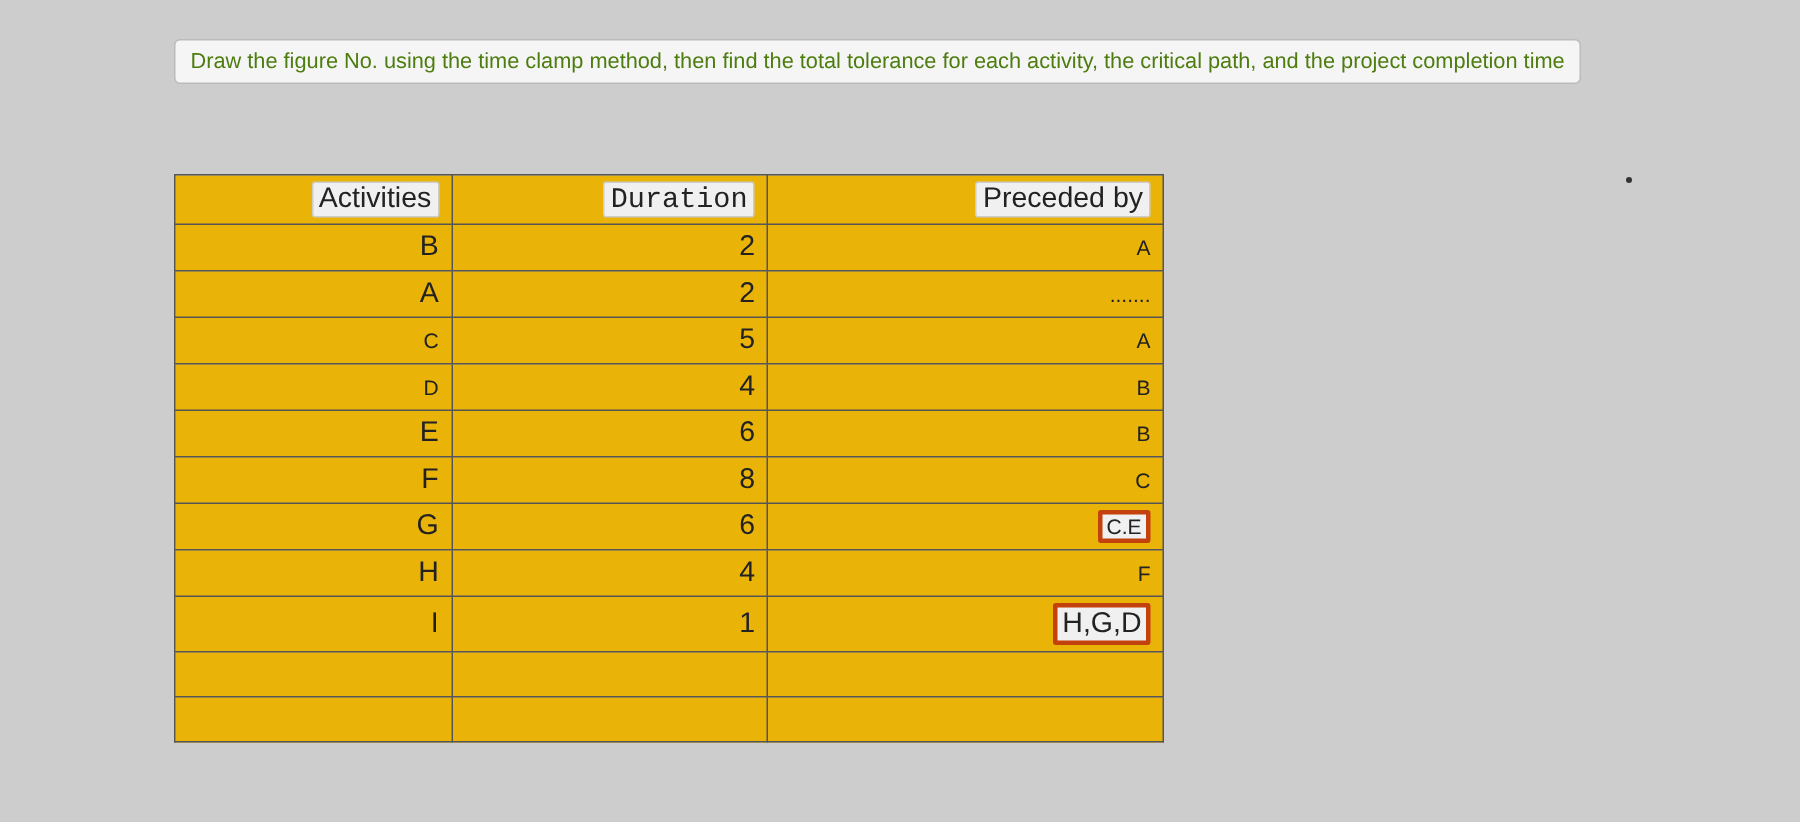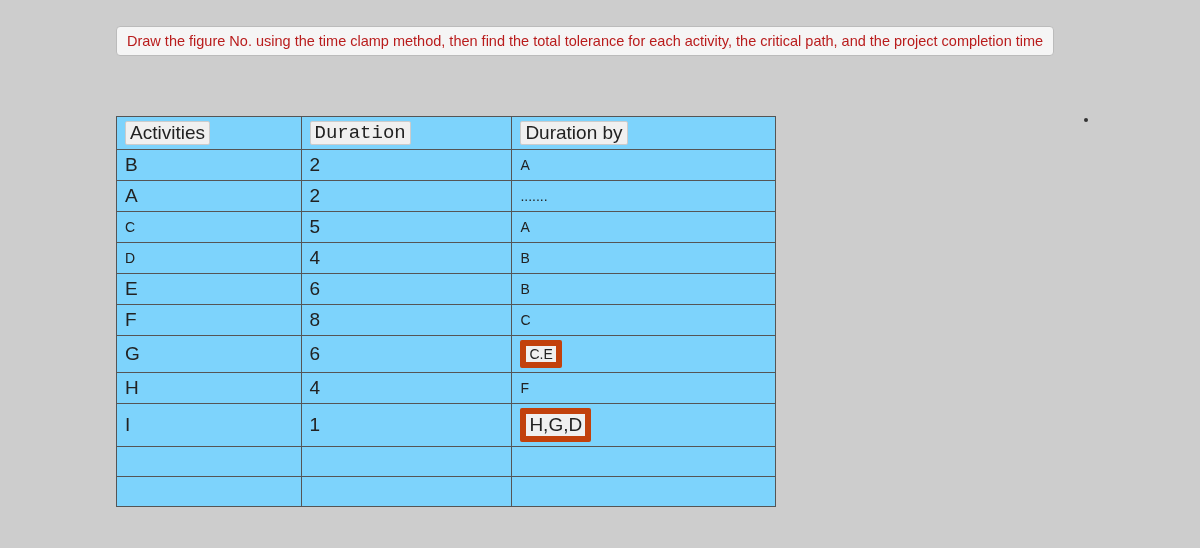--- a/index.html
+++ b/index.html
@@ -17,40 +17,40 @@
     }
     .prompt-box {
       position: absolute;
       top: 26px;
       left: 116px;
       background: #f5f5f5;
       border: 1px solid #bbb;
       border-radius: 4px;
       padding: 6px 10px;
       font-size: 14.5px;
-      color: #b91c1c;
+      color: #4d7c0f;
     }
     .table-container {
       position: absolute;
       top: 116px;
       left: 116px;
       width: 660px;
     }
     table {
       border-collapse: collapse;
       width: 100%;
       background: transparent;
     }
     th, td {
       border: 1.5px solid #555;
-      text-align: left;
+      text-align: right;
       padding: 4px 8px;
       height: 30px;
       vertical-align: middle;
-      background: #7dd3fc;
+      background: #eab308;
     }
     thead th {
       font-size: 19px;
       font-weight: normal;
       color: #222;
     }
     thead th .hdr-label {
       display: inline-block;
       background: #f0f0f0;
       padding: 0 4px;
@@ -63,21 +63,21 @@
     td {
       font-size: 17px;
       color: #222;
     }
     td.lg { font-size: 19px; }
     td.sm { font-size: 14px; }
     .hl {
       display: inline-block;
       background: #f0f0f0;
       padding: 0 3px;
-      border: 6px solid #c2410c;
+      border: 3px solid #c2410c;
       border-radius: 2px;
     }
     .dot {
       position: absolute;
       top: 118px;
       right: 112px;
       width: 4px;
       height: 4px;
       border-radius: 50%;
       background: #333;
@@ -87,21 +87,21 @@
 <body>
 
 <div class="prompt-box">Draw the figure No. using the time clamp method, then find the total tolerance for each activity, the critical path, and the project completion time</div>
 
 <div class="table-container">
   <table>
     <thead>
       <tr>
         <th class="col-activity"><span class="hdr-label">Activities</span></th>
         <th class="col-duration"><span class="hdr-label">Duration</span></th>
-        <th class="col-preceded"><span class="hdr-label">Duration by</span></th>
+        <th class="col-preceded"><span class="hdr-label">Preceded by</span></th>
       </tr>
     </thead>
     <tbody id="tbody">
         <tr>
           <td class="lg">B</td>
           <td class="lg">2</td>
           <td class="sm">A</td>
         </tr>
         <tr>
           <td class="lg">A</td>

